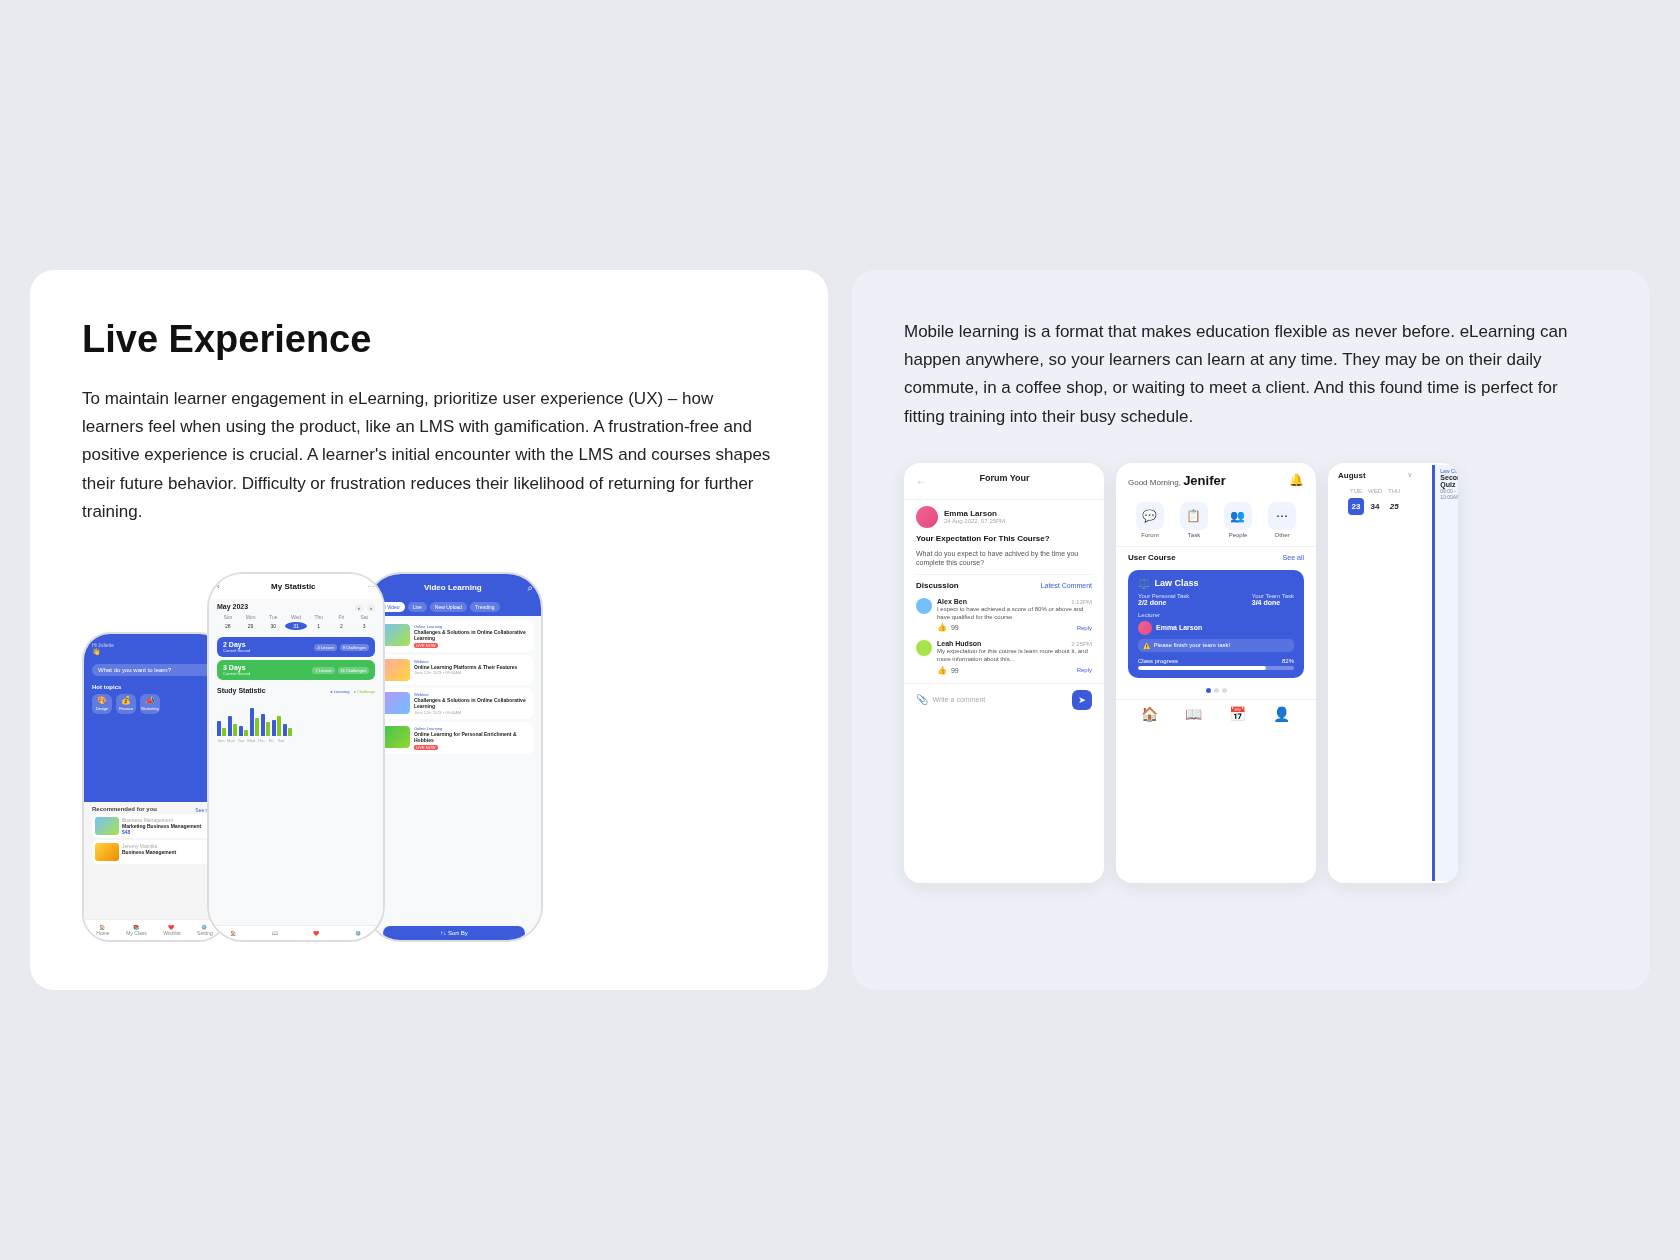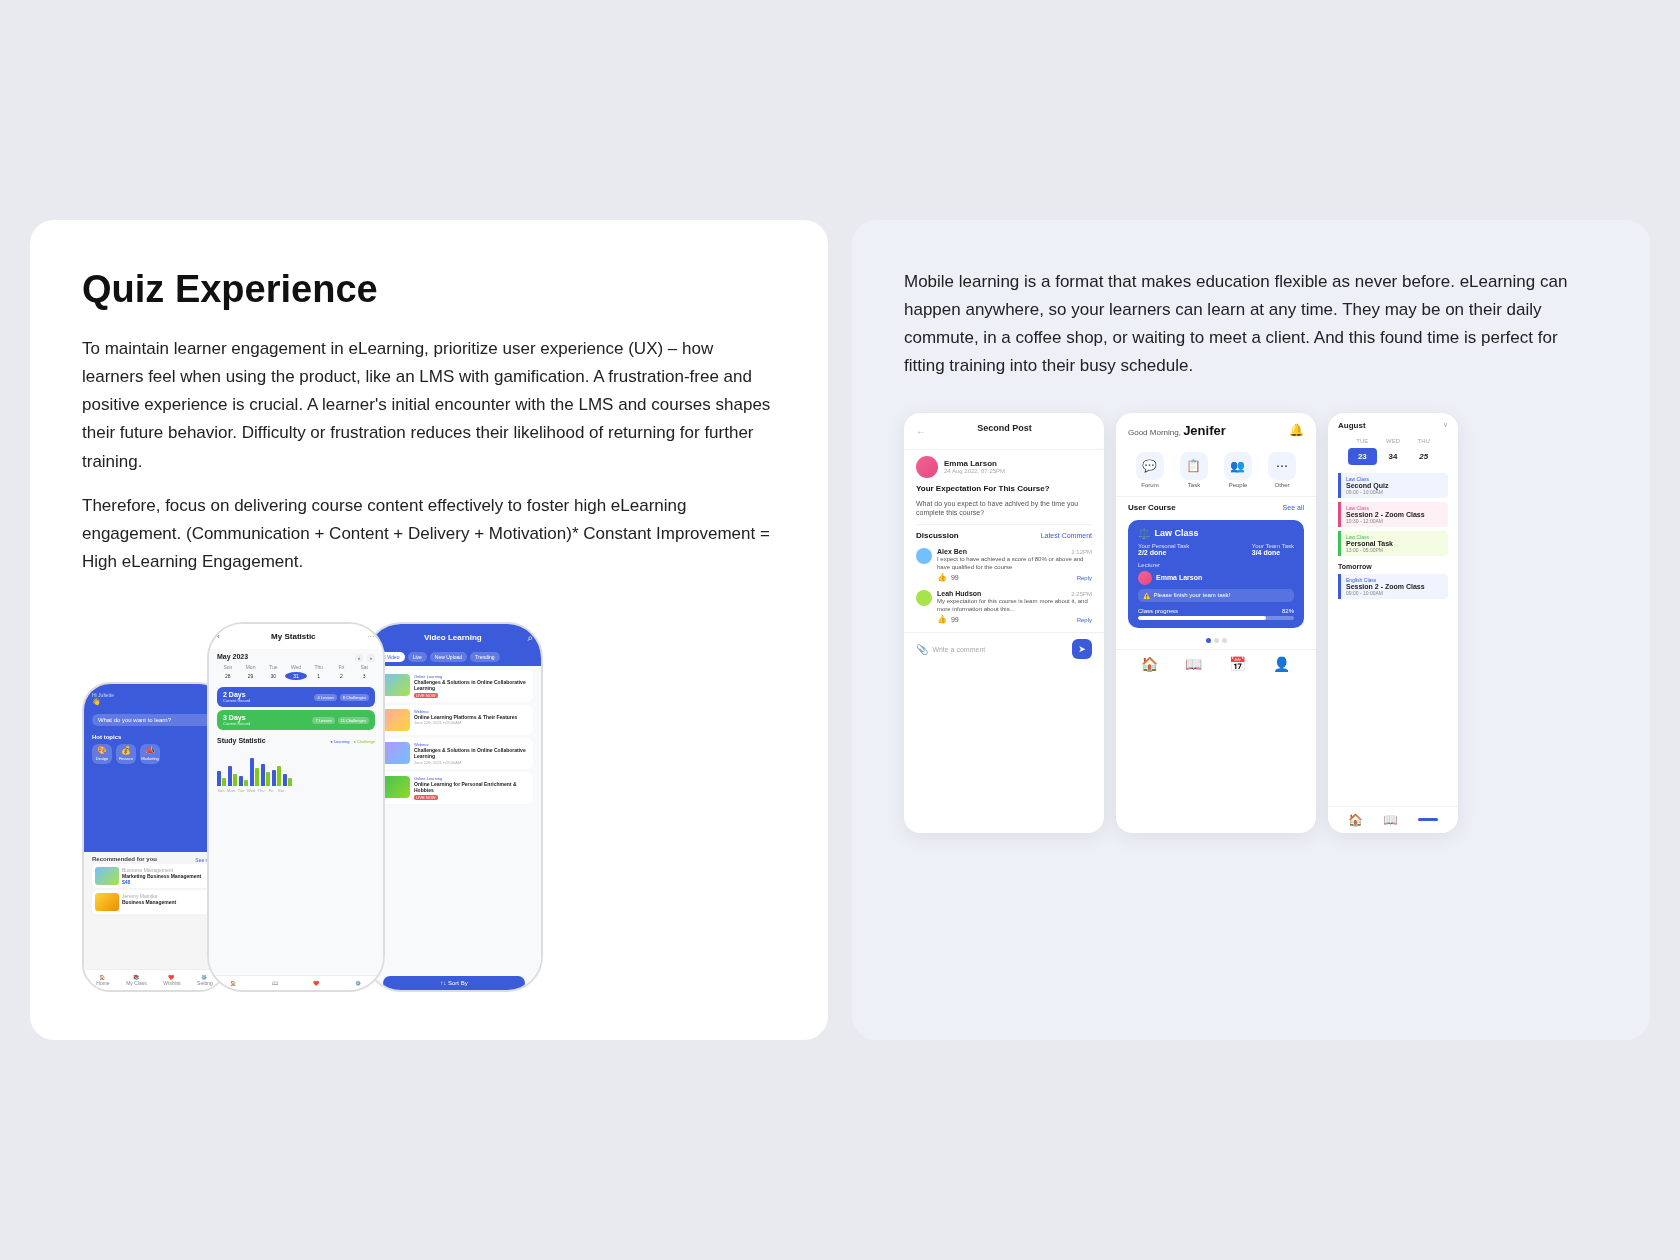--- a/index.html
+++ b/index.html
@@ -252,23 +252,22 @@
     .cal-bottom-nav { display: flex; justify-content: space-around; padding: 6px 10px; border-top: 1px solid #f0f0f0; margin-top: auto; }
     .cal-bn-item { font-size: 12px; color: #aaa; }
     .cal-bn-active { color: #3b5bdb; }
   </style>
 </head>
 <body>
 
 <div class="main-container">
 
   <div class="panel panel-left">
-    <h1 class="panel-title">Quiz Experience</h1>
+    <h1 class="panel-title">Live Experience</h1>
     <p class="panel-body">To maintain learner engagement in eLearning, prioritize user experience (UX) – how learners feel when using the product, like an LMS with gamification. A frustration-free and positive experience is crucial. A learner's initial encounter with the LMS and courses shapes their future behavior. Difficulty or frustration reduces their likelihood of returning for further training.</p>
-    <p class="panel-body">Therefore, focus on delivering course content effectively to foster high eLearning engagement. (Communication + Content + Delivery + Motivation)* Constant Improvement = High eLearning Engagement.</p>
 
     <div class="phone-showcase">
 
       <div class="phone phone-1">
         <div class="phone-screen">
           <div class="p1-bg">
             <div class="p1-header">
               <div style="font-size:5px;color:rgba(255,255,255,0.7);">Hi Juliette</div>
               <div class="p1-header-name">👋</div>
             </div>
@@ -496,21 +495,21 @@
 
   <div class="panel panel-right">
     <p class="panel-body">Mobile learning is a format that makes education flexible as never before. eLearning can happen anywhere, so your learners can learn at any time. They may be on their daily commute, in a coffee shop, or waiting to meet a client. And this found time is perfect for fitting training into their busy schedule.</p>
 
     <div class="mockup-row">
 
       <div class="mockup-card mc-1">
         <div class="forum-header">
           <div style="display:flex;align-items:center;justify-content:space-between;margin-bottom:4px;">
             <span class="forum-back">←</span>
-            <span class="forum-title-text">Second Post</span>
+            <span class="forum-title-text">Forum Your</span>
             <span style="font-size:9px;color:transparent;">←</span>
           </div>
         </div>
         <div class="forum-user-row">
           <div class="forum-avatar"></div>
           <div>
             <div class="forum-name">Emma Larson</div>
             <div class="forum-time">24 Aug 2022, 07:25PM</div>
           </div>
         </div>
@@ -628,21 +627,21 @@
           <div class="dash-dot"></div>
         </div>
         <div class="dash-bottom-nav">
           <span class="dash-bn-item dash-bn-active">🏠</span>
           <span class="dash-bn-item">📖</span>
           <span class="dash-bn-item">📅</span>
           <span class="dash-bn-item">👤</span>
         </div>
       </div>
 
-      <div class="mockup-card mc-3" style="display:flex;flex-direction:column;">
+      <div class="mockup-card mc-3" style="display:flex;flex-direction:row;">
         <div class="cal-header">
           <div class="cal-month-row">
             <span>August</span>
             <span style="display:flex;align-items:center;gap:2px;font-size:7px;font-weight:400;color:#aaa;">
               <span>∨</span>
             </span>
           </div>
           <div class="cal-grid">
             <div class="cal-col-header">TUE</div>
             <div class="cal-col-header">WED</div>

